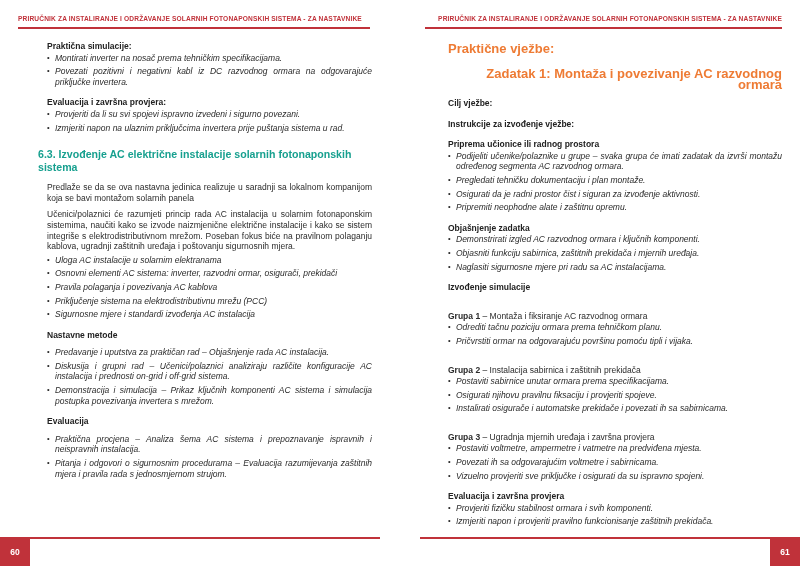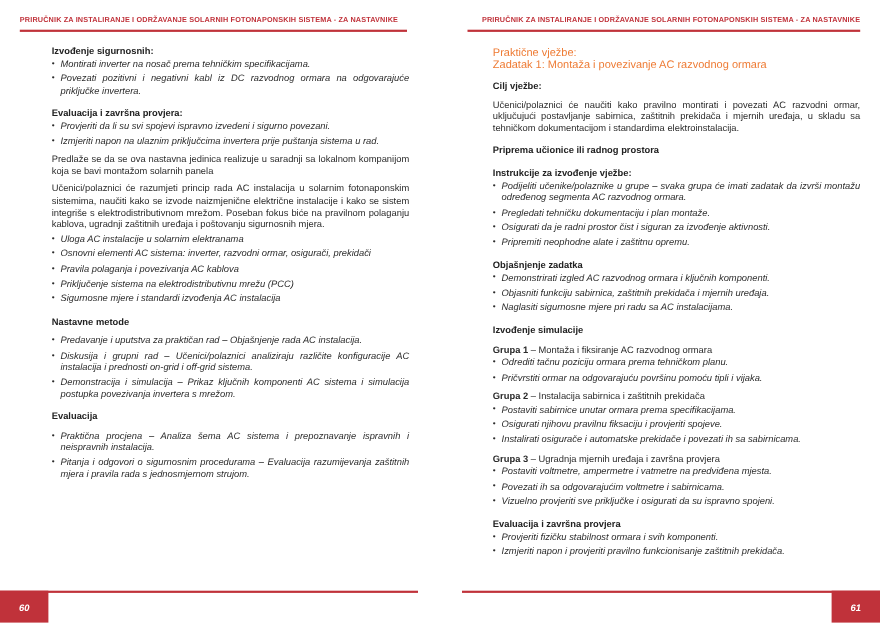--- a/index.html
+++ b/index.html
@@ -37,76 +37,77 @@
 
   
   .subhead, .subheadgap { font-weight: 700; margin-top: 10px; color: #222; }
   .subheadgap { margin-bottom: 7px; }
   .section {
     color: var(--teal); font-weight: 700;
     font-size: 10.6px; line-height: 13px;
     margin-top: 15px; margin-bottom: 8px;
   }
   .orange {
-    color: var(--orange); font-weight: 400;
-    font-size: 10px; line-height: 11px;
-  }
-  .orange + .orange { margin-top: 0; }
+    color: var(--orange); font-weight: 700;
+    font-size: 13px; line-height: 11px;
+  }
+  .orange + .orange { margin-top: 14px; text-align: right; }
   .orange + .subhead { margin-top: 8px; }
   .para { text-align: justify; margin-top: 6px; }
-  .group { margin-top: 7px; }
+  .group { margin-top: 18px; }
   .group .group-label { font-weight: 700; }
   .bullet { display: flex; margin-top: 3px; text-align: justify; }
   .subhead + .bullet, .group + .bullet { margin-top: 1px; }
   .bullet .dot { flex: 0 0 8px; font-size: 7.5px; line-height: 10.6px; }
   .bullet .btext { flex: 1 1 auto; font-style: italic; }
 
   
   .footer-rule { position: absolute; top: 537px; height: 2px; background: var(--red); }
   .footer-rule.left  { left: 0;     width: 380px; }
   .footer-rule.right { left: 420px; width: 380px; }
   .pagenum-box {
-    position: absolute; top: 537px; bottom: 0; width: 44px;
+    position: absolute; top: 537px; bottom: 0; width: 30px;
     background: var(--red); color: #fff;
     font-size: 8.5px; font-weight: 700;
-    display: flex; align-items: center; justify-content: center; font-style: italic;
+    display: flex; align-items: center; justify-content: center;
   }
   .pagenum-box.left  { left: 0; }
   .pagenum-box.right { right: 0; margin-left: 36px; }
 </style>
 </head>
 <body>
 
 <div class="spread">
 
   <div class="rh-text left">PRIRUČNIK ZA INSTALIRANJE I ODRŽAVANJE SOLARNIH FOTONAPONSKIH SISTEMA - ZA NASTAVNIKE</div>
   <div class="rh-rule left"></div>
 
   <div class="rh-text right">PRIRUČNIK ZA INSTALIRANJE I ODRŽAVANJE SOLARNIH FOTONAPONSKIH SISTEMA - ZA NASTAVNIKE</div>
   <div class="rh-rule right"></div>
 
   <div class="content left-col page-left-content" id="left-blocks">
-      <div class="subhead">Izvođenje sigurnosnih:</div>
+      <div class="subhead">Praktična simulacije:</div>
       <div class="bullet">
         <span class="dot">•</span>
         <span class="btext">Montirati inverter na nosač prema tehničkim specifikacijama.</span>
       </div>
       <div class="bullet">
         <span class="dot">•</span>
         <span class="btext">Povezati pozitivni i negativni kabl iz DC razvodnog ormara na odgovarajuće priključke invertera.</span>
       </div>
       <div class="subhead">Evaluacija i završna provjera:</div>
       <div class="bullet">
         <span class="dot">•</span>
         <span class="btext">Provjeriti da li su svi spojevi ispravno izvedeni i sigurno povezani.</span>
       </div>
       <div class="bullet">
         <span class="dot">•</span>
         <span class="btext">Izmjeriti napon na ulaznim priključcima invertera prije puštanja sistema u rad.</span>
       </div>
+      <div class="section">6.3.  Izvođenje AC električne instalacije solarnih fotonaponskih sistema</div>
       <div class="para">Predlaže se da se ova nastavna jedinica realizuje u saradnji sa lokalnom kompanijom koja se bavi montažom solarnih panela</div>
       <div class="para">Učenici/polaznici će razumjeti princip rada AC instalacija u solarnim fotonaponskim sistemima, naučiti kako se izvode naizmjenične električne instalacije i kako se sistem integriše s elektrodistributivnom mrežom. Poseban fokus biće na pravilnom polaganju kablova, ugradnji zaštitnih uređaja i poštovanju sigurnosnih mjera.</div>
       <div class="bullet">
         <span class="dot">•</span>
         <span class="btext">Uloga AC instalacije u solarnim elektranama</span>
       </div>
       <div class="bullet">
         <span class="dot">•</span>
         <span class="btext">Osnovni elementi AC sistema: inverter, razvodni ormar, osigurači, prekidači</span>
       </div>
@@ -143,23 +144,22 @@
       <div class="bullet">
         <span class="dot">•</span>
         <span class="btext">Pitanja i odgovori o sigurnosnim procedurama – Evaluacija razumijevanja zaštitnih mjera i pravila rada s jednosmjernom strujom.</span>
       </div>
     </div>
 
   <div class="content right-col" id="right-blocks">
       <div class="orange">Praktične vježbe:</div>
       <div class="orange">Zadatak 1: Montaža i povezivanje AC razvodnog ormara</div>
       <div class="subhead">Cilj vježbe:</div>
-      <div class="para">Učenici/polaznici će naučiti kako pravilno montirati i povezati AC razvodni ormar, uključujući postavljanje sabirnica, zaštitnih prekidača i mjernih uređaja, u skladu sa tehničkom dokumentacijom i standardima elektroinstalacija.</div>
+      <div class="subhead">Instrukcije za izvođenje vježbe:</div>
       <div class="subhead">Priprema učionice ili radnog prostora</div>
-      <div class="subhead">Instrukcije za izvođenje vježbe:</div>
       <div class="bullet">
         <span class="dot">•</span>
         <span class="btext">Podijeliti učenike/polaznike u grupe – svaka grupa će imati zadatak da izvrši montažu određenog segmenta AC razvodnog ormara.</span>
       </div>
       <div class="bullet">
         <span class="dot">•</span>
         <span class="btext">Pregledati tehničku dokumentaciju i plan montaže.</span>
       </div>
       <div class="bullet">
         <span class="dot">•</span>

